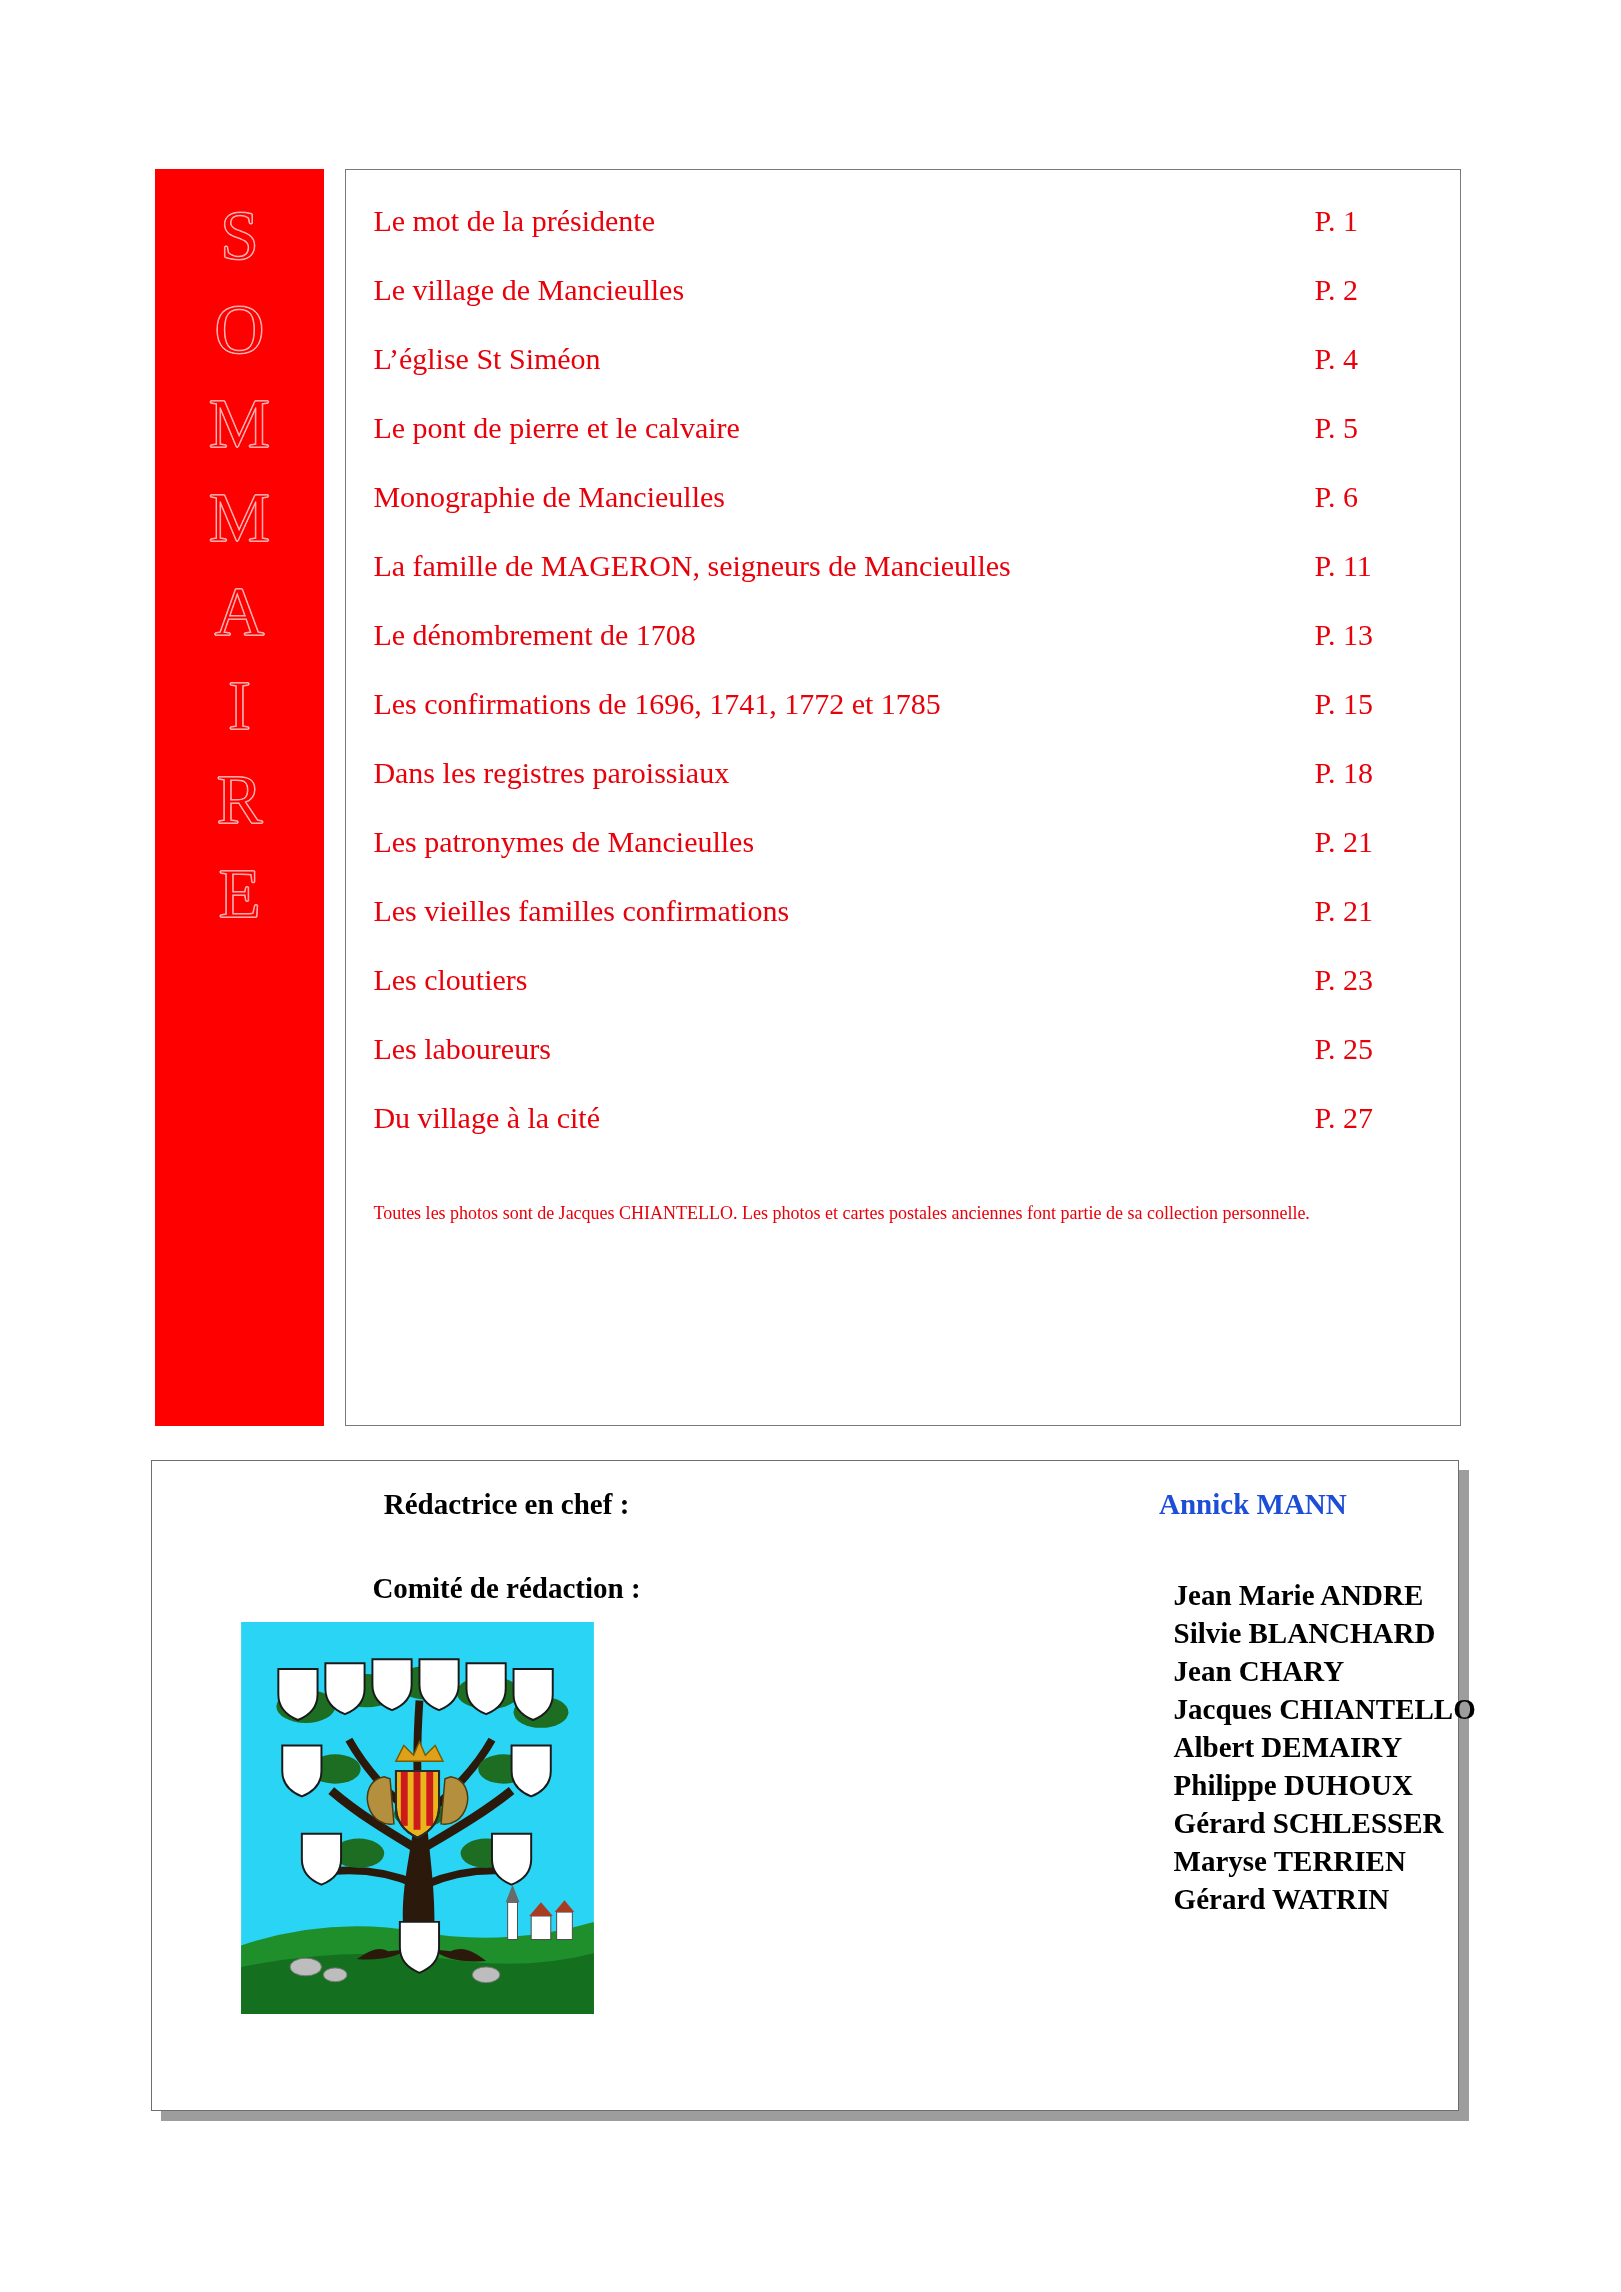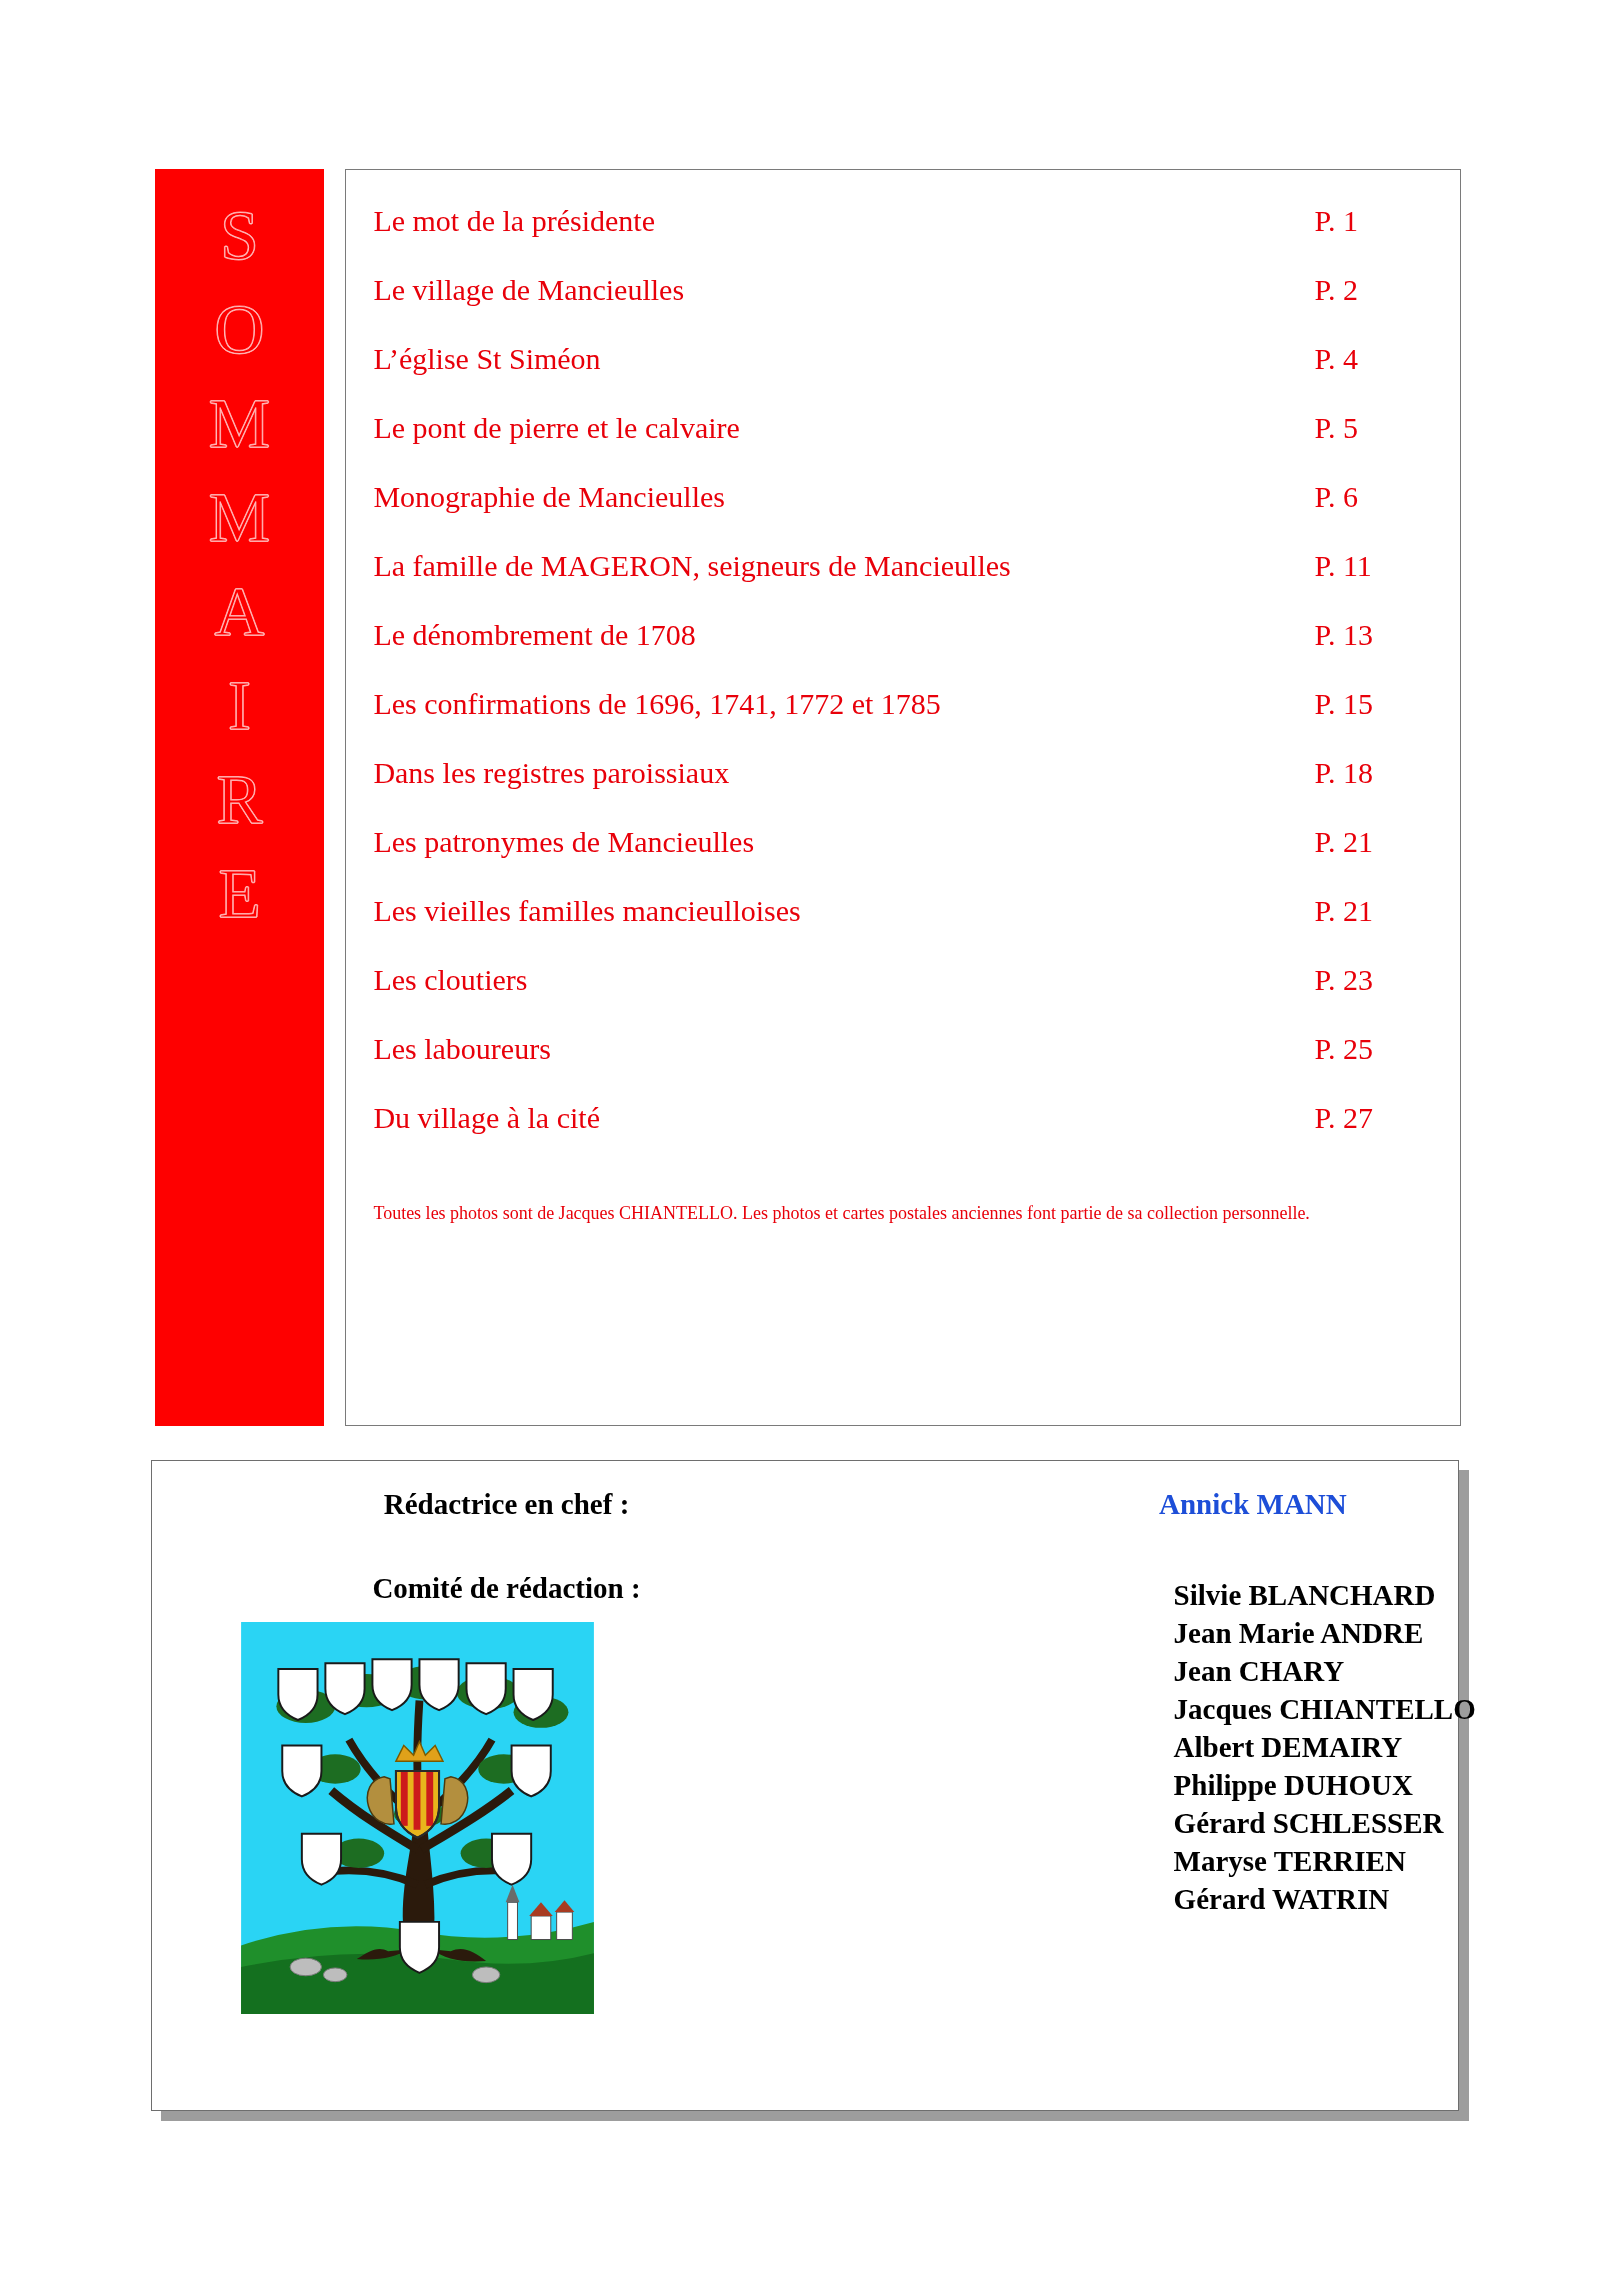--- a/index.html
+++ b/index.html
@@ -214,21 +214,21 @@
     <span class="toc-title">Dans les registres paroissiaux</span>
     <span class="toc-spacer"></span>
     <span class="toc-page">P. 18</span>
   </div>
   <div class="toc-row">
     <span class="toc-title">Les patronymes de Mancieulles</span>
     <span class="toc-spacer"></span>
     <span class="toc-page">P. 21</span>
   </div>
   <div class="toc-row">
-    <span class="toc-title">Les vieilles familles mancieulloises</span>
+    <span class="toc-title">Les vieilles familles confirmations</span>
     <span class="toc-spacer"></span>
     <span class="toc-page">P. 21</span>
   </div>
   <div class="toc-row">
     <span class="toc-title">Les cloutiers</span>
     <span class="toc-spacer"></span>
     <span class="toc-page">P. 23</span>
   </div>
   <div class="toc-row">
     <span class="toc-title">Les laboureurs</span>
@@ -248,22 +248,22 @@
 <div id="credits-box">
 
   <div id="credits-left">
     <div class="credits-label" id="label-redactrice">Rédactrice en chef :</div>
     <div class="credits-label">Comité de rédaction :</div>
   </div>
 
   <div id="credits-right">
     <div id="chief-name">Annick MANN</div>
     <div id="members">
+      <div class="member">Jean Marie ANDRE</div>
       <div class="member">Silvie BLANCHARD</div>
-      <div class="member">Jean Marie ANDRE</div>
       <div class="member">Jean CHARY</div>
       <div class="member">Jacques CHIANTELLO</div>
       <div class="member">Albert DEMAIRY</div>
       <div class="member">Philippe DUHOUX</div>
       <div class="member">Gérard SCHLESSER</div>
       <div class="member">Maryse TERRIEN</div>
       <div class="member">Gérard WATRIN</div>
     </div>
   </div>
 </div>

